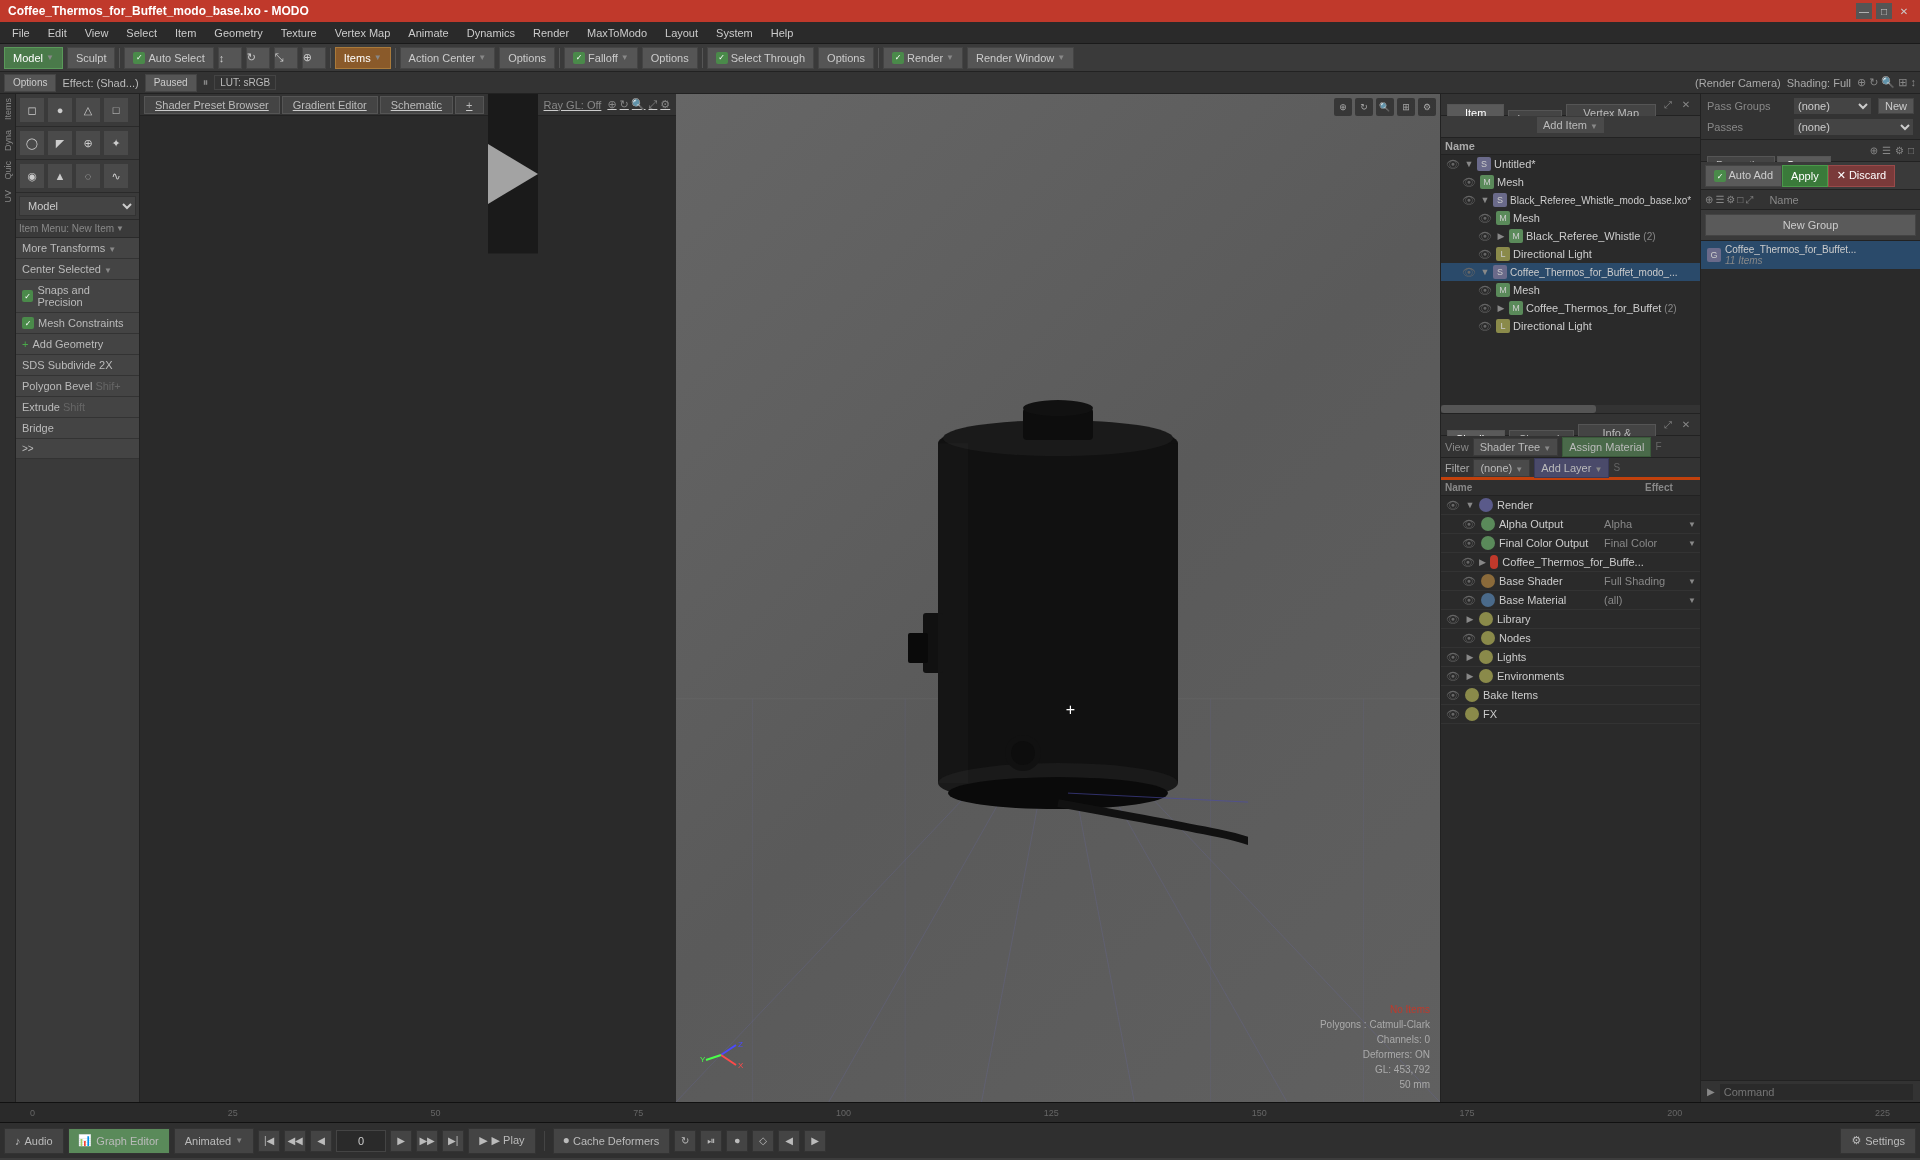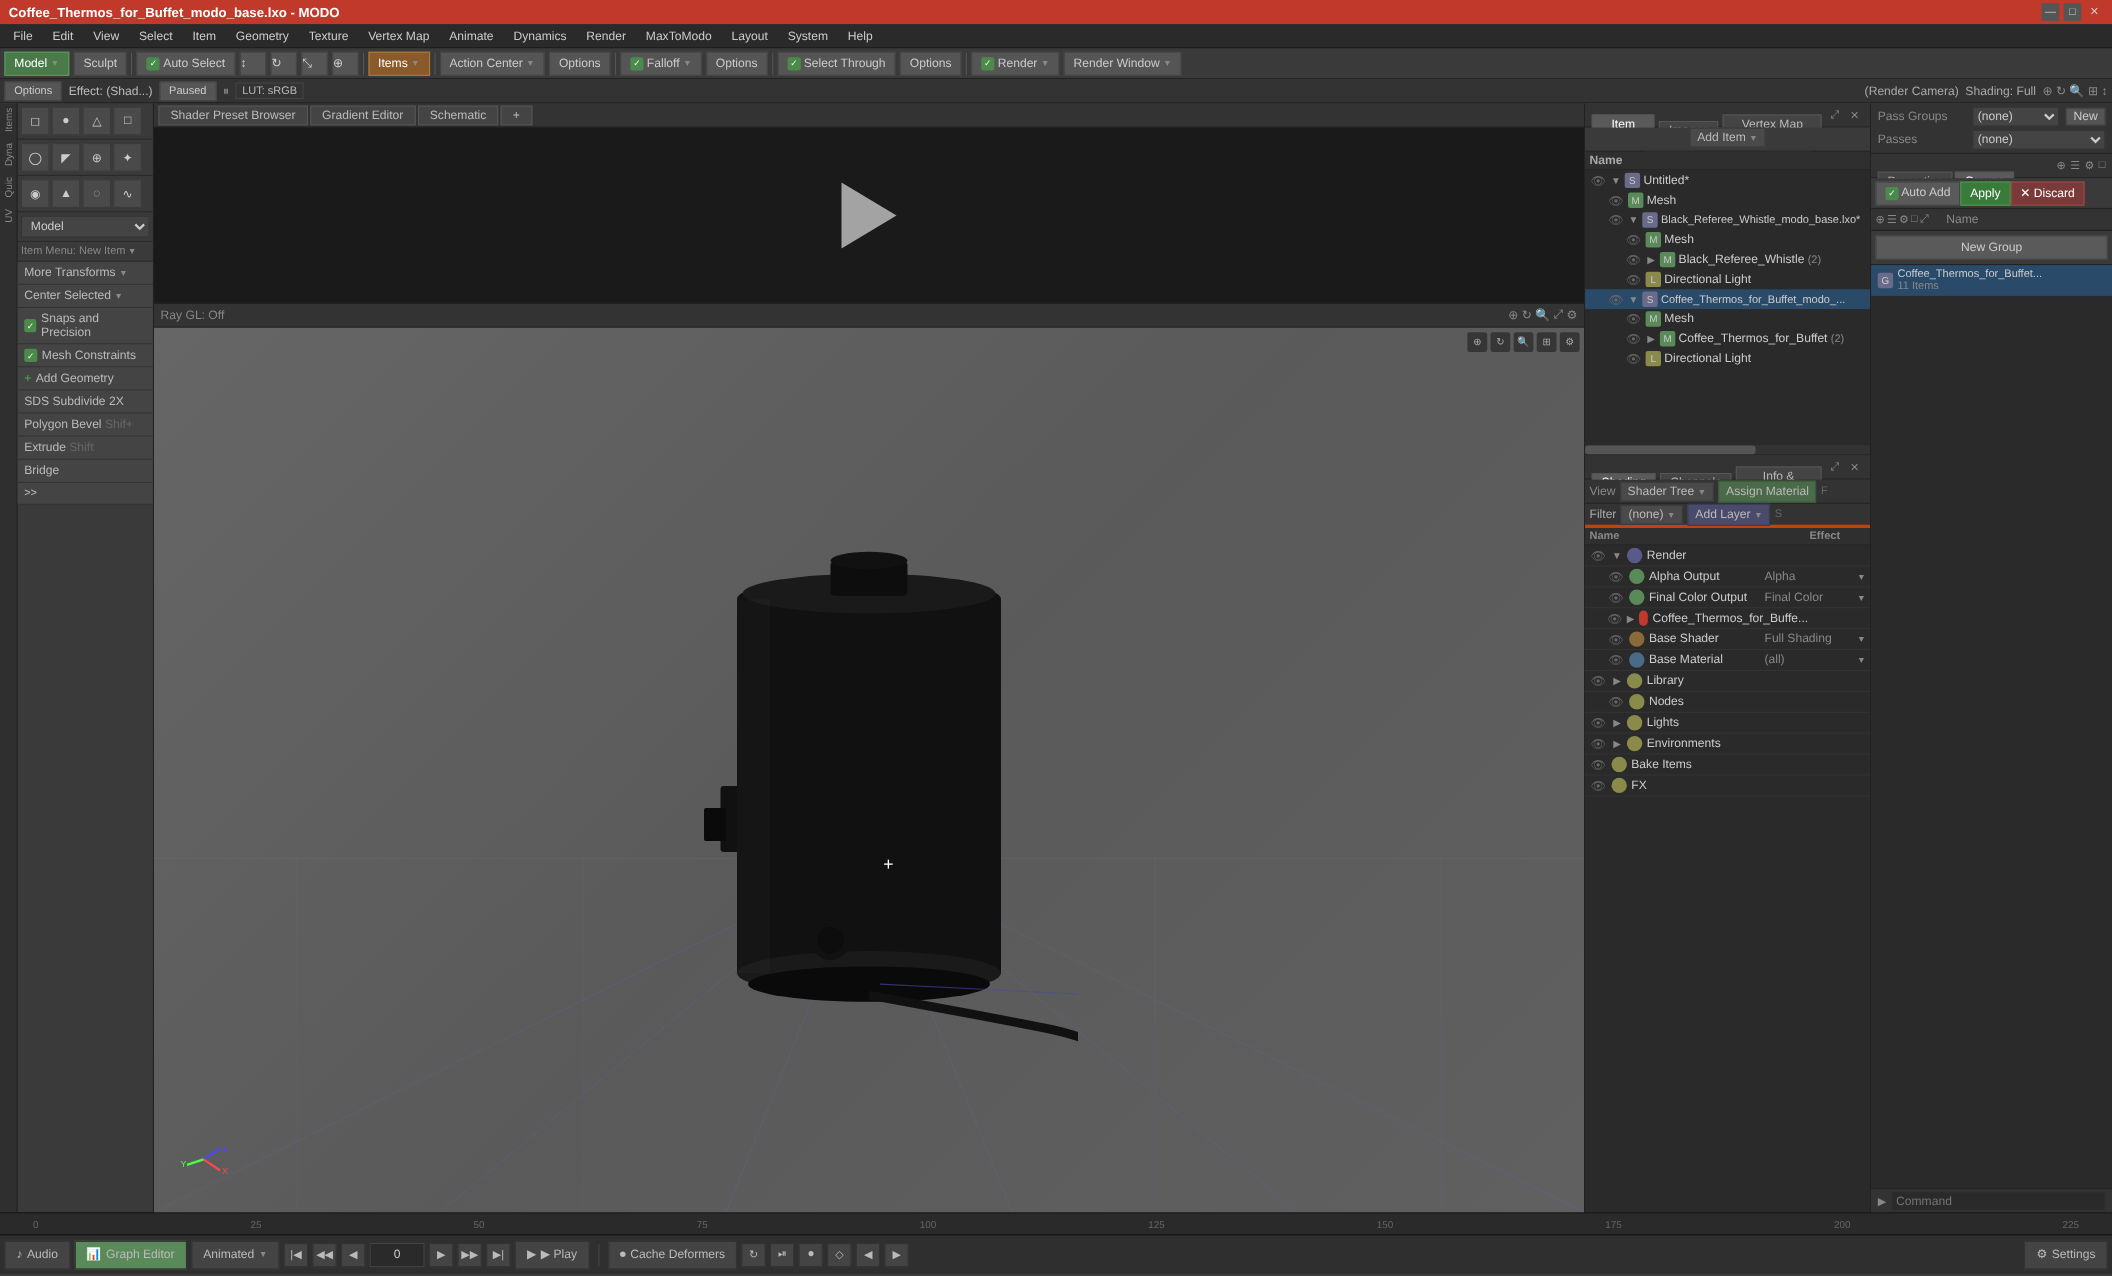--- a/index.html
+++ b/index.html
@@ -158,22 +158,23 @@
     .left-panel-btn.has-icon {
       display: flex;
       align-items: center;
       gap: 4px;
     }
 
     
     #center-viewport {
       flex: 1;
       display: flex;
-      flex-direction: column;
+      flex-direction: row;
       background: #2a2a2a;
+      text-decoration: underline;
     }
 
     #viewport-tabs {
       height: 22px;
       background: #333;
       display: flex;
       align-items: center;
       padding: 0 4px;
       gap: 2px;
       border-bottom: 1px solid #222;
@@ -1023,20 +1024,28 @@
         </div>
 
         <div class="viewport-corner-controls">
           <div class="viewport-corner-btn">⊕</div>
           <div class="viewport-corner-btn">↻</div>
           <div class="viewport-corner-btn">🔍</div>
           <div class="viewport-corner-btn">⊞</div>
           <div class="viewport-corner-btn">⚙</div>
         </div>
 
+        <div class="viewport-info">
+          <div class="no-items">No Items</div>
+          <div>Polygons : Catmull-Clark</div>
+          <div>Channels: 0</div>
+          <div>Deformers: ON</div>
+          <div>GL: 453,792</div>
+          <div>50 mm</div>
+        </div>
       </div>
     </div>
   </div>
 
   <div id="right-panel">
 
     <div id="item-list-panel">
 
       <div class="panel-header">
         <button class="panel-tab active">
@@ -1341,21 +1350,21 @@
       <button class="groups-toolbar-btn" style="width:100%;text-align:center;">
         <span>New Group</span>
       </button>
     </div>
 
     <div class="groups-content">
       <div class="groups-item selected">
         <div class="groups-item-icon">G</div>
         <div style="flex:1;">
           <div style="font-size:10px;">Coffee_Thermos_for_Buffet...</div>
-          <div style="color:#888;font-size:10px;">11 Items</div>
+          <div style="color:#888;font-size:10px;font-style:italic;">11 Items</div>
         </div>
       </div>
     </div>
 
     <div class="groups-bottom">
       <span style="color:#888;font-size:10px;margin-right:4px;">▶</span>
       <input class="command-input" type="text" placeholder="Command" style="font-size: 11px; background: rgb(42, 42, 42); border: 1px solid rgb(51, 51, 51); color: rgb(204, 204, 204); height: 18px; padding: 0px 4px; flex: 1 1 0%;">
     </div>
   </div>
 

